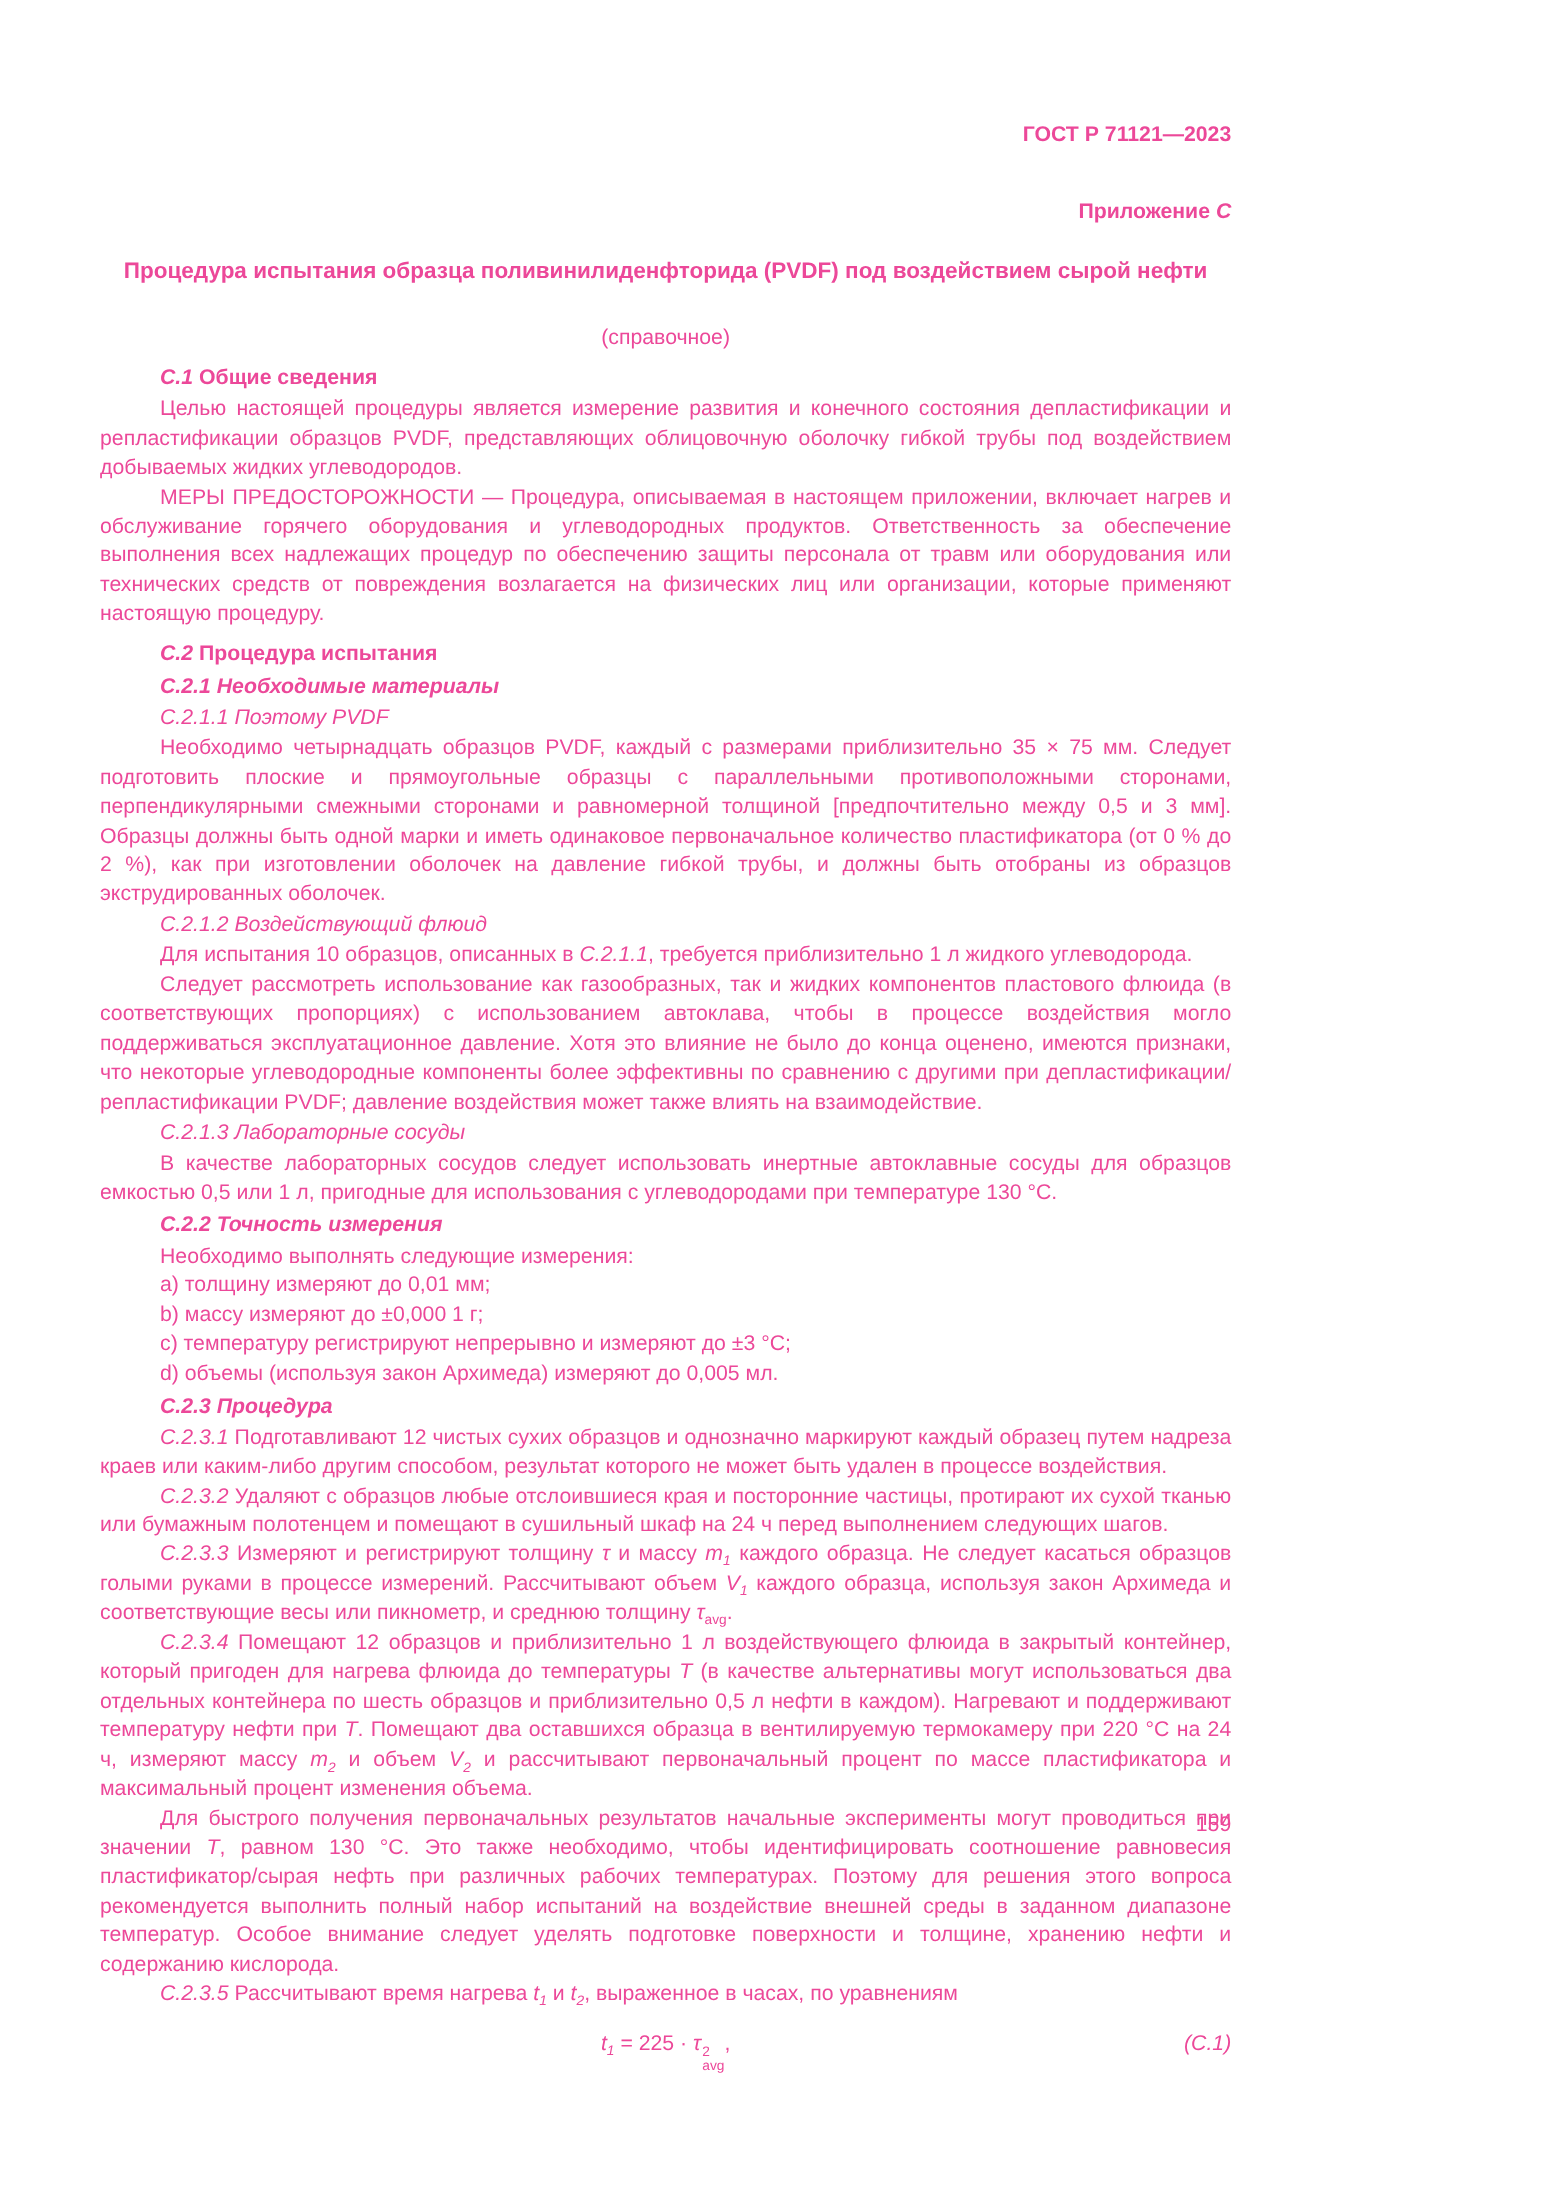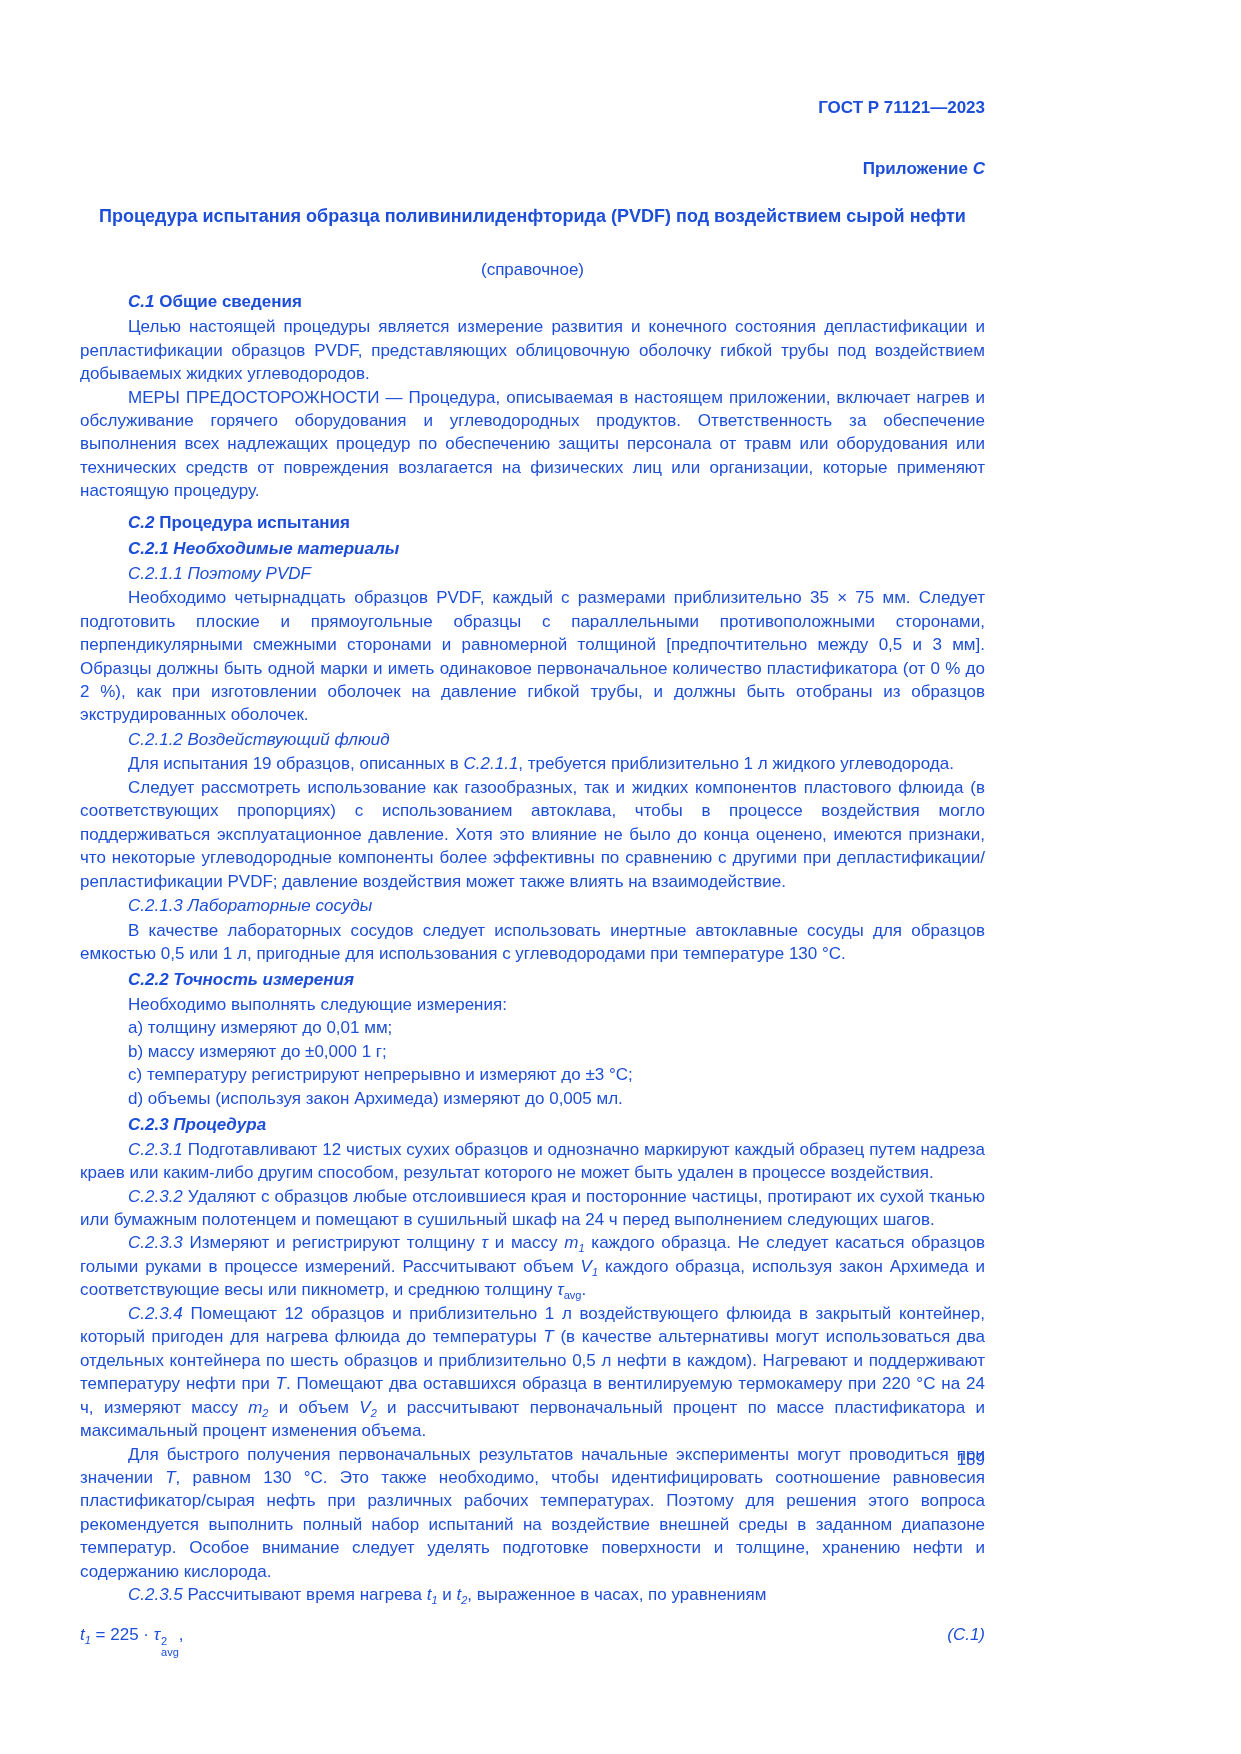--- a/index.html
+++ b/index.html
@@ -5,21 +5,21 @@
   html,body{margin:0;padding:0;background:#ffffff;}
   .page{
     position:relative;
     width:1063px;
     height:1754px;
     background:#ffffff;
     overflow:hidden;
     font-family:"Liberation Sans", sans-serif;
     font-size:17px;
     line-height:1.38;
-    color:#1d4ed8;
+    color:#ec4899;
   }
   .content{
     position:relative;
     margin-left:80px;
     width:905px;
     height:100%;
   }
   .doc-header{
     padding-top:96px;
     text-align:right;
@@ -29,21 +29,21 @@
   .it{font-style:italic;}
   .bd{font-weight:bold;}
   .annex-label{margin-top:38px;text-align:right;font-weight:bold;}
   .annex-note{text-align:center;}
   .doc-title{margin-top:24px;margin-bottom:30px;text-align:center;font-weight:bold;font-size:18px;line-height:1.3;}
   .h2{margin:8px 0 2px;text-indent:48px;}
   .h3{margin:3px 0 1px;text-indent:48px;}
   .h4{margin:1px 0;text-indent:48px;}
   .p{text-align:justify;text-indent:48px;}
   .li{text-indent:48px;}
-  .formula{position:relative;text-align:left;padding:16px 0 6px;}
+  .formula{position:relative;text-align:center;padding:16px 0 6px;}
   .f-num{position:absolute;right:0;top:16px;}
   sub,sup{font-size:11px;line-height:0;}
   .supsub{
     display:inline-flex;flex-direction:column;align-items:flex-start;
     vertical-align:-0.45em;font-size:11px;line-height:1.05;margin-left:1px;
   }
   .ss-sup,.ss-sub{display:block;}
   .doc-footer{
     position:absolute;top:1448px;right:0;
     text-align:right;
@@ -64,21 +64,21 @@
         <div class="blk doc-title"><span class="bd">Процедура испытания образца поливинилиденфторида (PVDF) под воздействием сырой нефти</span></div>
         <div class="blk annex-note"><span>(справочное)</span></div>
         <div class="blk h2"><span class="it bd">С.1</span><span class="bd"> Общие сведения</span></div>
         <div class="blk p"><span>Целью настоящей процедуры является измерение развития и конечного состояния депластификации и репластификации образцов PVDF, представляющих облицовочную оболочку гибкой трубы под воздействием добываемых жидких углеводородов.</span></div>
         <div class="blk p"><span>МЕРЫ ПРЕДОСТОРОЖНОСТИ — Процедура, описываемая в настоящем приложении, включает нагрев и обслуживание горячего оборудования и углеводородных продуктов. Ответственность за обеспечение выполнения всех надлежащих процедур по обеспечению защиты персонала от травм или оборудования или технических средств от повреждения возлагается на физических лиц или организации, которые применяют настоящую процедуру.</span></div>
         <div class="blk h2"><span class="it bd">С.2</span><span class="bd"> Процедура испытания</span></div>
         <div class="blk h3"><span class="it bd">С.2.1 Необходимые материалы</span></div>
         <div class="blk h4"><span class="it">С.2.1.1 Поэтому PVDF</span></div>
         <div class="blk p"><span>Необходимо четырнадцать образцов PVDF, каждый с размерами приблизительно 35 × 75 мм. Следует подготовить плоские и прямоугольные образцы с параллельными противоположными сторонами, перпендикулярными смежными сторонами и равномерной толщиной [предпочтительно между 0,5 и 3 мм]. Образцы должны быть одной марки и иметь одинаковое первоначальное количество пластификатора (от 0 % до 2 %), как при изготовлении оболочек на давление гибкой трубы, и должны быть отобраны из образцов экструдированных оболочек.</span></div>
         <div class="blk h4"><span class="it">С.2.1.2 Воздействующий флюид</span></div>
-        <div class="blk p"><span>Для испытания 19 образцов, описанных в </span><span class="it">С.2.1.1</span><span>, требуется приблизительно 1 л жидкого углеводорода.</span></div>
+        <div class="blk p"><span>Для испытания 10 образцов, описанных в </span><span class="it">С.2.1.1</span><span>, требуется приблизительно 1 л жидкого углеводорода.</span></div>
         <div class="blk p"><span>Следует рассмотреть использование как газообразных, так и жидких компонентов пластового флюида (в соответствующих пропорциях) с использованием автоклава, чтобы в процессе воздействия могло поддерживаться эксплуатационное давление. Хотя это влияние не было до конца оценено, имеются признаки, что некоторые углеводородные компоненты более эффективны по сравнению с другими при депластификации/репластификации PVDF; давление воздействия может также влиять на взаимодействие.</span></div>
         <div class="blk h4"><span class="it">С.2.1.3 Лабораторные сосуды</span></div>
         <div class="blk p"><span>В качестве лабораторных сосудов следует использовать инертные автоклавные сосуды для образцов емкостью 0,5 или 1 л, пригодные для использования с углеводородами при температуре 130 °С.</span></div>
         <div class="blk h3"><span class="it bd">С.2.2 Точность измерения</span></div>
         <div class="blk p"><span>Необходимо выполнять следующие измерения:</span></div>
         <div class="blk li"><span>a) толщину измеряют до 0,01 мм;</span></div>
         <div class="blk li"><span>b) массу измеряют до ±0,000 1 г;</span></div>
         <div class="blk li"><span>c) температуру регистрируют непрерывно и измеряют до ±3 °С;</span></div>
         <div class="blk li"><span>d) объемы (используя закон Архимеда) измеряют до 0,005 мл.</span></div>
         <div class="blk h3"><span class="it bd">С.2.3 Процедура</span></div>

